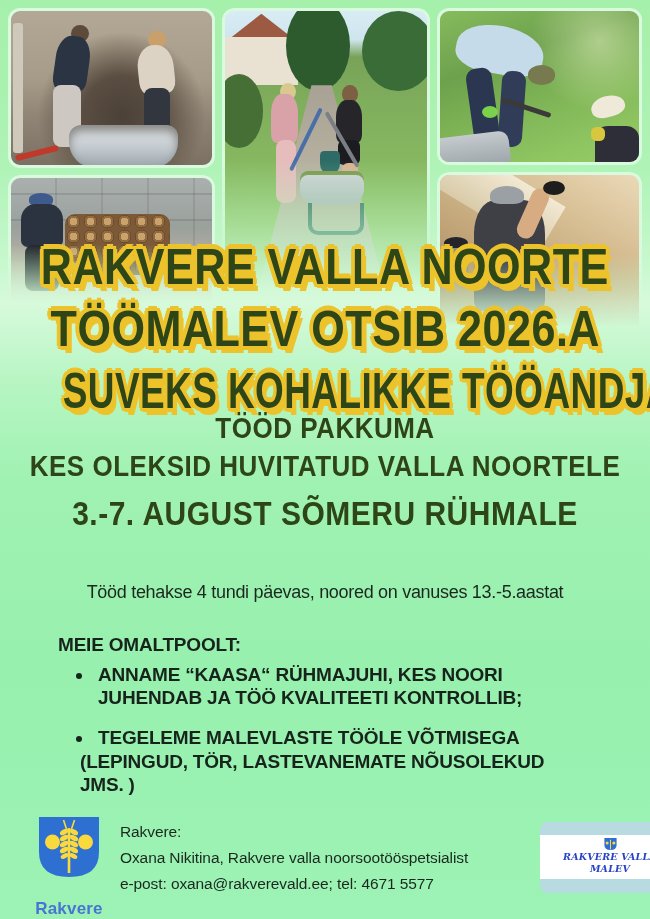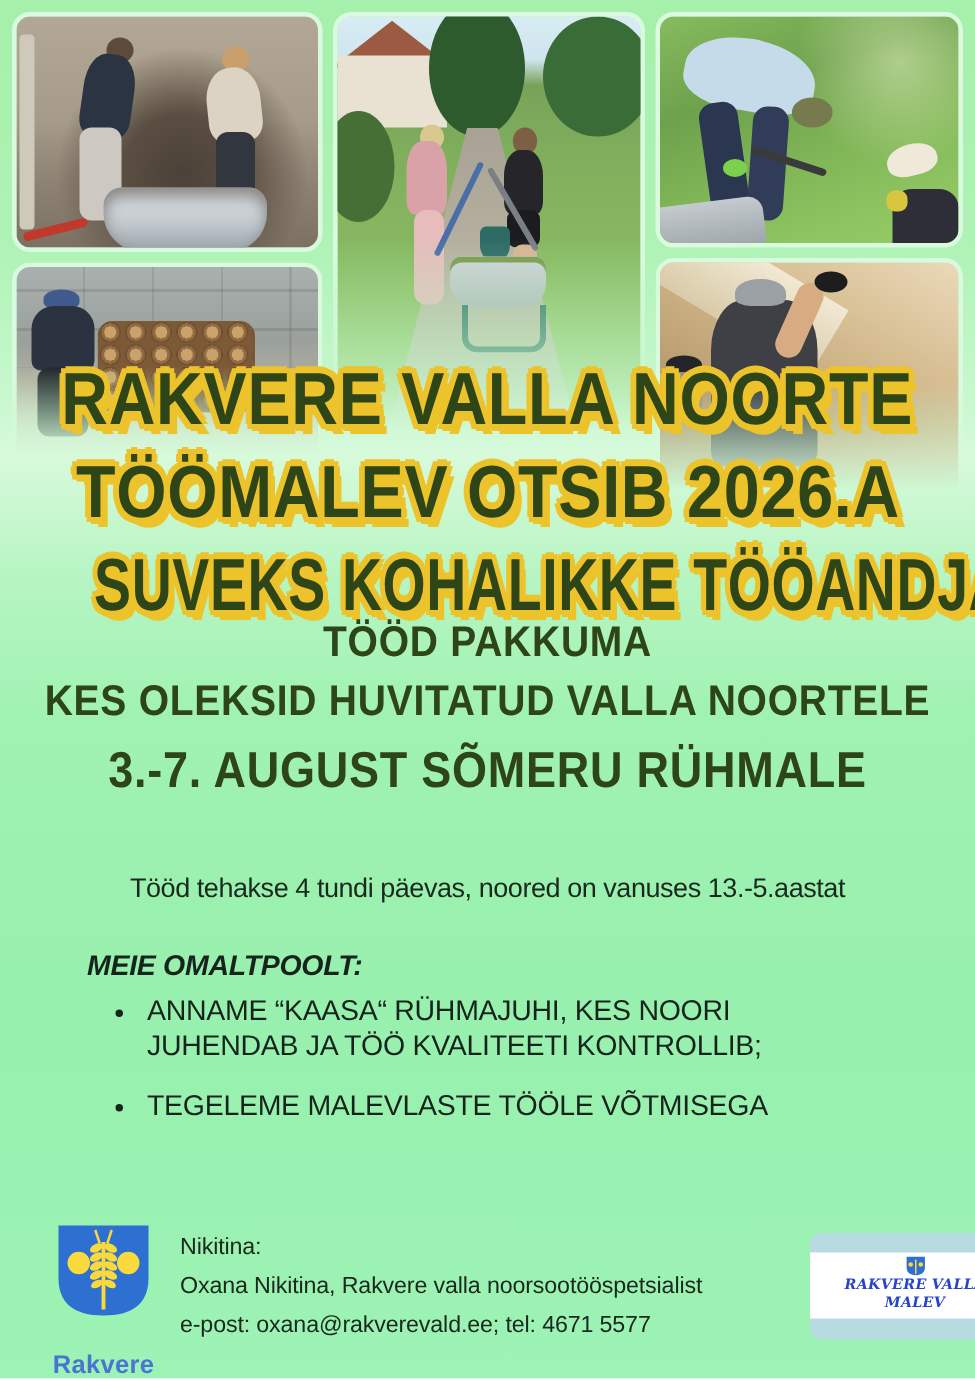--- a/index.html
+++ b/index.html
@@ -94,23 +94,23 @@
   .hl-1 span{transform:scale(.98,1.12);}
   .hl-2 span{transform:scale(.98,1.12);}
   .hl-3 span{transform:scale(.84,1.12);}
   .subhead{position:absolute;left:0;right:0;top:409px;z-index:5;line-height:35px;}
   .subhead span{display:inline-block;white-space:nowrap;font-size:26px;transform:scale(1,1.1);transform-origin:center top;}
   .schedule{position:absolute;left:0;right:0;top:493px;z-index:5;line-height:37px;}
   .schedule span{display:inline-block;white-space:nowrap;font-size:30px;transform:scale(1,1.12);transform-origin:center top;}
   .body-line{position:absolute;left:0;right:0;top:582px;margin:0;text-align:center;
     font-size:18px;letter-spacing:-.3px;color:#1a281e;z-index:5;}
   .offer{position:absolute;left:58px;top:634px;width:500px;color:#16241c;z-index:5;}
-  .offer-title{font-size:19px;font-weight:700;letter-spacing:-.2px;font-style:italic;}
+  .offer-title{font-size:19px;font-weight:700;letter-spacing:-.2px;}
   .offer-list{margin:7px 0 0 0;padding:0 0 0 36px;list-style:disc outside;width:478px;}
-  .offer-list li{font-size:19px;font-weight:400;line-height:1.22;letter-spacing:-.2px;margin-bottom:17px;padding-left:4px;}
+  .offer-list li{font-size:19px;font-weight:700;line-height:1.22;letter-spacing:-.2px;margin-bottom:17px;padding-left:4px;}
   .li-detail{display:block;margin-left:-18px;}
   
   .coa{position:absolute;left:35px;top:816px;width:68px;text-align:center;z-index:5;}
   .coa-caption{display:block;margin-top:17px;font-size:17px;font-weight:700;color:#4a74d4;letter-spacing:.2px;}
   .contact{position:absolute;left:120px;top:819px;font-size:15.5px;letter-spacing:-.1px;color:#1a281e;line-height:1.68;z-index:5;}
   .contact div{white-space:nowrap;}
   .badge{position:absolute;left:540px;top:822px;width:108px;height:71px;background:#b7dbe0;border-radius:8px;overflow:hidden;z-index:5;padding-left:32px;}
   .badge-band{position:absolute;left:0;right:0;top:13px;height:44px;background:#ffffff;
     display:flex;flex-direction:column;align-items:center;justify-content:flex-start;padding-top:2px;box-sizing:border-box;}
   .badge-text{font-family:"DejaVu Serif",serif;font-style:italic;font-weight:700;font-size:9.5px;
@@ -205,20 +205,21 @@
   <p class="body-line">Tööd tehakse 4 tundi päevas, noored on vanuses 13.-5.aastat</p>
 
   <div class="offer">
     <div class="offer-title">MEIE OMALTPOOLT:</div>
     <ul class="offer-list">
       <li>
         <span class="li-text">ANNAME “KAASA“ RÜHMAJUHI, KES NOORI JUHENDAB JA TÖÖ KVALITEETI KONTROLLIB;</span>
       </li>
       <li>
         <span class="li-text">TEGELEME MALEVLASTE TÖÖLE VÕTMISEGA</span>
+        <span class="li-detail">(LEPINGUD, TÖR, LASTEVANEMATE NÕUSOLEKUD JMS. )</span>
       </li>
     </ul>
   </div>
 
   <div class="coa">
     <svg width="64" height="62" viewBox="0 0 64 62">
       <path d="M2,1 H62 V36 Q62 61 32 61 Q2 61 2 36 Z" fill="#2e6fd2"></path>
       <circle cx="15.5" cy="26" r="7.5" fill="#f9d93c"></circle>
       <circle cx="48.5" cy="26" r="7.5" fill="#f9d93c"></circle>
       <line x1="29.5" y1="13" x2="26.5" y2="4" stroke="#f9d93c" stroke-width="1.6"></line>
@@ -234,21 +235,21 @@
         <ellipse cx="27.2" cy="34" rx="4.6" ry="2.6" transform="rotate(-28 27.2 34)"></ellipse>
         <ellipse cx="36.8" cy="34" rx="4.6" ry="2.6" transform="rotate(28 36.8 34)"></ellipse>
         <ellipse cx="27.6" cy="40" rx="4.2" ry="2.4" transform="rotate(-28 27.6 40)"></ellipse>
         <ellipse cx="36.4" cy="40" rx="4.2" ry="2.4" transform="rotate(28 36.4 40)"></ellipse>
       </g>
     </svg>
     <span class="coa-caption">Rakvere Vald</span>
   </div>
 
   <div class="contact">
-    <div>Nikitina:</div>
+    <div>Rakvere:</div>
     <div>Oxana Nikitina, Rakvere valla noorsootööspetsialist</div>
     <div>e-post: oxana@rakverevald.ee; tel: 4671 5577</div>
   </div>
 
   <div class="badge">
     <div class="badge-band">
       <svg width="13" height="14" viewBox="0 0 64 62">
         <path d="M2,1 H62 V36 Q62 61 32 61 Q2 61 2 36 Z" fill="#2e6fd2"></path>
         <circle cx="15.5" cy="26" r="7.5" fill="#f9d93c"></circle>
         <circle cx="48.5" cy="26" r="7.5" fill="#f9d93c"></circle>

